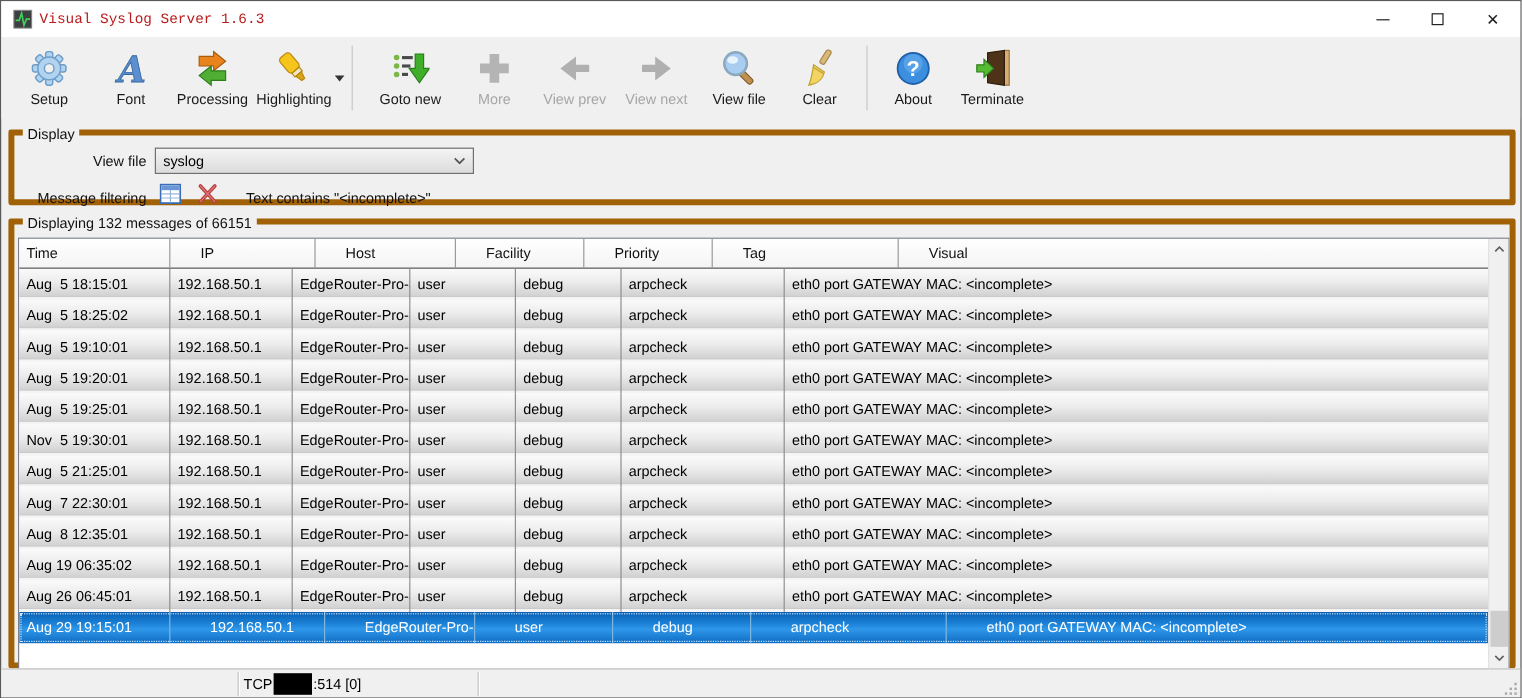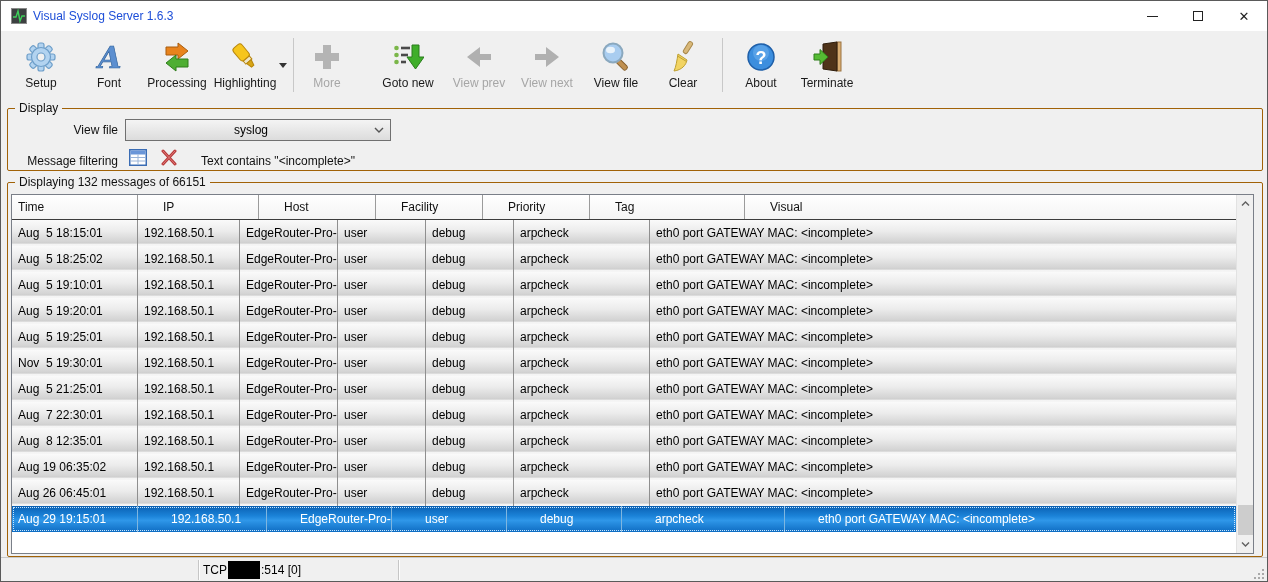--- a/index.html
+++ b/index.html
@@ -6,53 +6,53 @@
   html,body { background:#999; }
   #window {
     position:relative; width:1268px; height:582px;
     background:#f0f0f0; border:1px solid #5a5a5a;
     font-family:"Liberation Sans", sans-serif; font-size:12px; color:#000;
     overflow:hidden;
   }
   
   #titlebar { position:absolute; left:0; top:0; width:100%; height:30px; background:#fff; display:flex; align-items:center; }
   #appicon { width:16px; height:16px; margin:0 6px 0 10px; }
-  #title { font-size:12px; color:#1d4ed8; }
+  #title { font-size:12px; color:#b91c1c;font-family:Liberation Mono, monospace; }
   #wincontrols { margin-left:auto; display:flex; height:100%; }
   .winbtn { width:46px; height:100%; display:flex; align-items:center; justify-content:center; color:#222; }
   .glyph-min { width:11px; height:1px; background:#222; }
   .glyph-max { width:10px; height:10px; border:1px solid #222; }
   .glyph-close { font-size:13px; line-height:1; }
   
   #toolbar { position:absolute; left:0; top:30px; width:100%; height:68px; background:#f0f0f0; display:flex; align-items:flex-start; }
   .tbtn { display:flex; flex-direction:column; align-items:center; padding-top:9px; height:62px; }
   .tbtn .ticon { height:34px; display:flex; align-items:center; justify-content:center; }
   .tbtn .tlabel { font-size:12px; margin-top:2px; color:#1a1a1a; white-space:nowrap; }
   .tbtn.disabled .tlabel { color:#a6a6a6; }
   .tsep { width:1px; height:54px; background:#c8c8c8; margin-top:7px; }
   .ddbtn { width:20px; padding-top:32px; display:flex; justify-content:center; }
   .ddtri { width:0; height:0; border-left:4px solid transparent; border-right:4px solid transparent; border-top:5px solid #333; }
   
   .w-setup{width:80px}.w-font{width:56px}.w-proc{width:80px}.w-high{width:56px}
   .w-goto{width:74px; margin-left:11px}.w-more{width:66px}.w-prev{width:68px}
   .w-next{width:68px}.w-vfile{width:70px}.w-clear{width:64px; margin-right:7px}
   .w-about{width:60px; margin-left:8px}.w-term{width:72px}
   
-  .groupbox { position:absolute; border:1px solid #a16207; border-radius:2px; }
+  .groupbox { position:absolute; border:5px solid #a16207; border-radius:2px; }
   .grouplabel { position:absolute; top:-8px; left:7px; background:#f0f0f0; padding:0 4px; font-size:12px; color:#111; }
   #display-group { left:6px; top:107px; width:1256px; height:63px; }
   #messages-group { left:6px; top:181px; width:1256px; height:375px; }
   .formlabel { position:absolute; text-align:right; color:#111; }
   #viewfile-label { left:20px; top:14px; width:90px; }
   #msgfilter-label { left:4px; top:45px; width:106px; }
   
   #viewfile-combo { position:absolute; left:117px; top:10px; width:266px; height:22px;
     border:1px solid #707070; background:linear-gradient(180deg,#f4f4f4,#dcdcdc);
     display:flex; align-items:center; padding:0 6px; }
-  #viewfile-combo .combo-value { flex:1;text-align:center; }
+  #viewfile-combo .combo-value { flex:1; }
   .chev { margin-left:4px; }
   #filter-grid-btn { position:absolute; left:121px; top:40px; width:18px; height:17px; }
   #filter-x-btn { position:absolute; left:152px; top:40px; width:18px; height:17px; }
   #filter-text { position:absolute; left:193px; top:45px; color:#111; }
   
   #table { position:absolute; left:3px; top:11px; width:1243px; height:360px;
     border:1px solid #7a7f88; background:#fff; overflow:hidden; }
   #table-inner { position:absolute; left:0; top:0; right:17px; bottom:0; }
   .hdr-row { display:flex; height:25px; background:linear-gradient(180deg,#ffffff,#f4f4f4); border-bottom:1px solid #3c3c3c;gap:19px; }
   .hdr-cell { padding:5px 0 0 6px; border-right:1px solid #9b9b9b; font-size:12px; color:#111; overflow:hidden; white-space:nowrap; }
@@ -143,41 +143,41 @@
             <polygon points="13,22 19,22 17.5,28 14.5,28" fill="#d9a616" stroke="#b8860b"></polygon>
           </g>
         </svg>
       </span>
       <span class="tlabel">Highlighting</span>
     </div>
     <div class="ddbtn">
       <span class="ddtri"></span>
     </div>
     <div class="tsep"></div>
-    <div class="tbtn w-more disabled">
-      <span class="ticon">
-        <svg width="32" height="32" viewBox="0 0 32 32">
-          <path d="M12 4 h8 v8 h8 v8 h-8 v8 h-8 v-8 h-8 v-8 h8 z" fill="#b4b4b4"></path>
-        </svg>
-      </span>
-      <span class="tlabel">More</span>
-    </div>
     <div class="tbtn w-goto">
       <span class="ticon">
         <svg width="32" height="32" viewBox="0 0 32 32">
           <circle cx="4.5" cy="7" r="2.3" fill="#7ab648"></circle>
             <rect x="9" y="5.7" width="9" height="2.6" fill="#4a4a4a"></rect>
           <circle cx="4.5" cy="14" r="2.3" fill="#7ab648"></circle>
             <rect x="9" y="12.7" width="7" height="2.6" fill="#4a4a4a"></rect>
           <circle cx="4.5" cy="21" r="2.3" fill="#7ab648"></circle>
             <rect x="9" y="19.7" width="5" height="2.6" fill="#4a4a4a"></rect>
           <path d="M20 4 h7 v12 h5 l-8.5 12 -8.5 -12 h5 z" fill="#3fae2a" stroke="#2a7d1c"></path>
         </svg>
       </span>
       <span class="tlabel">Goto new</span>
+    </div>
+    <div class="tbtn w-more disabled">
+      <span class="ticon">
+        <svg width="32" height="32" viewBox="0 0 32 32">
+          <path d="M12 4 h8 v8 h8 v8 h-8 v8 h-8 v-8 h-8 v-8 h8 z" fill="#b4b4b4"></path>
+        </svg>
+      </span>
+      <span class="tlabel">More</span>
     </div>
     <div class="tbtn w-prev disabled">
       <span class="ticon">
         <svg width="32" height="32" viewBox="0 0 32 32">
           <path d="M17 6 v7 h11 v6 h-11 v7 l-13 -10 z" fill="#b0b0b0"></path>
         </svg>
       </span>
       <span class="tlabel">View prev</span>
     </div>
     <div class="tbtn w-next disabled">

